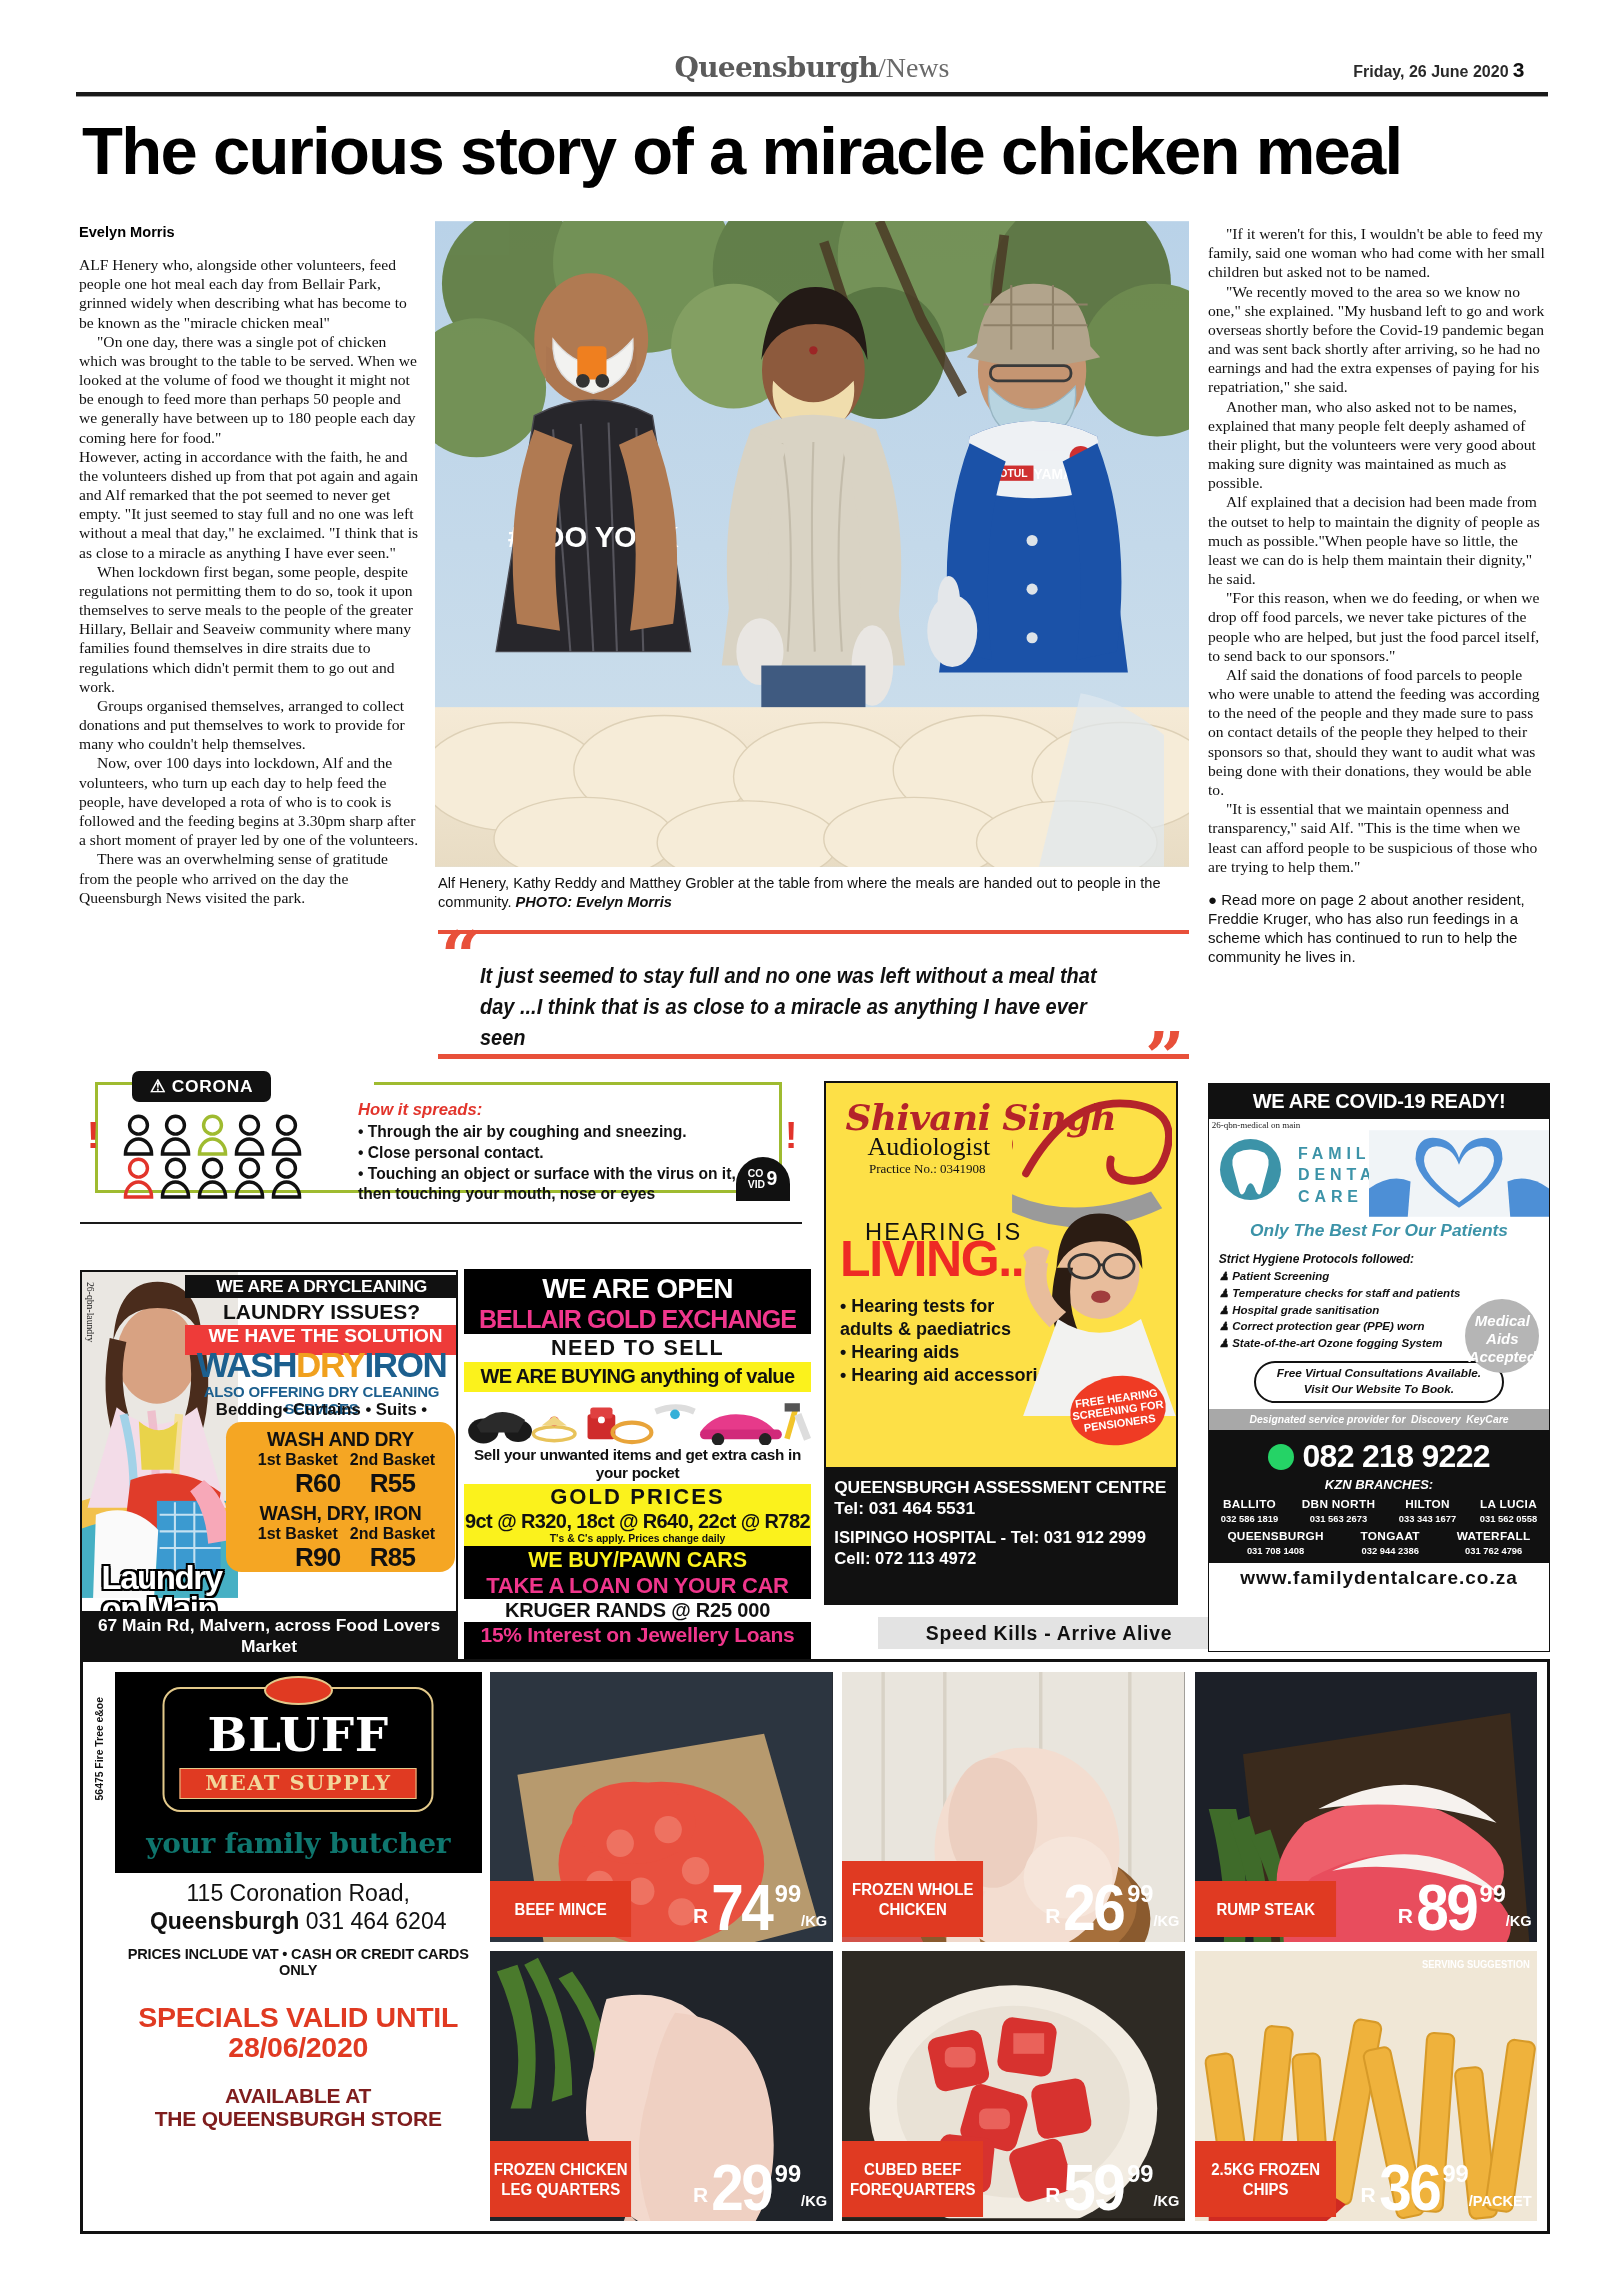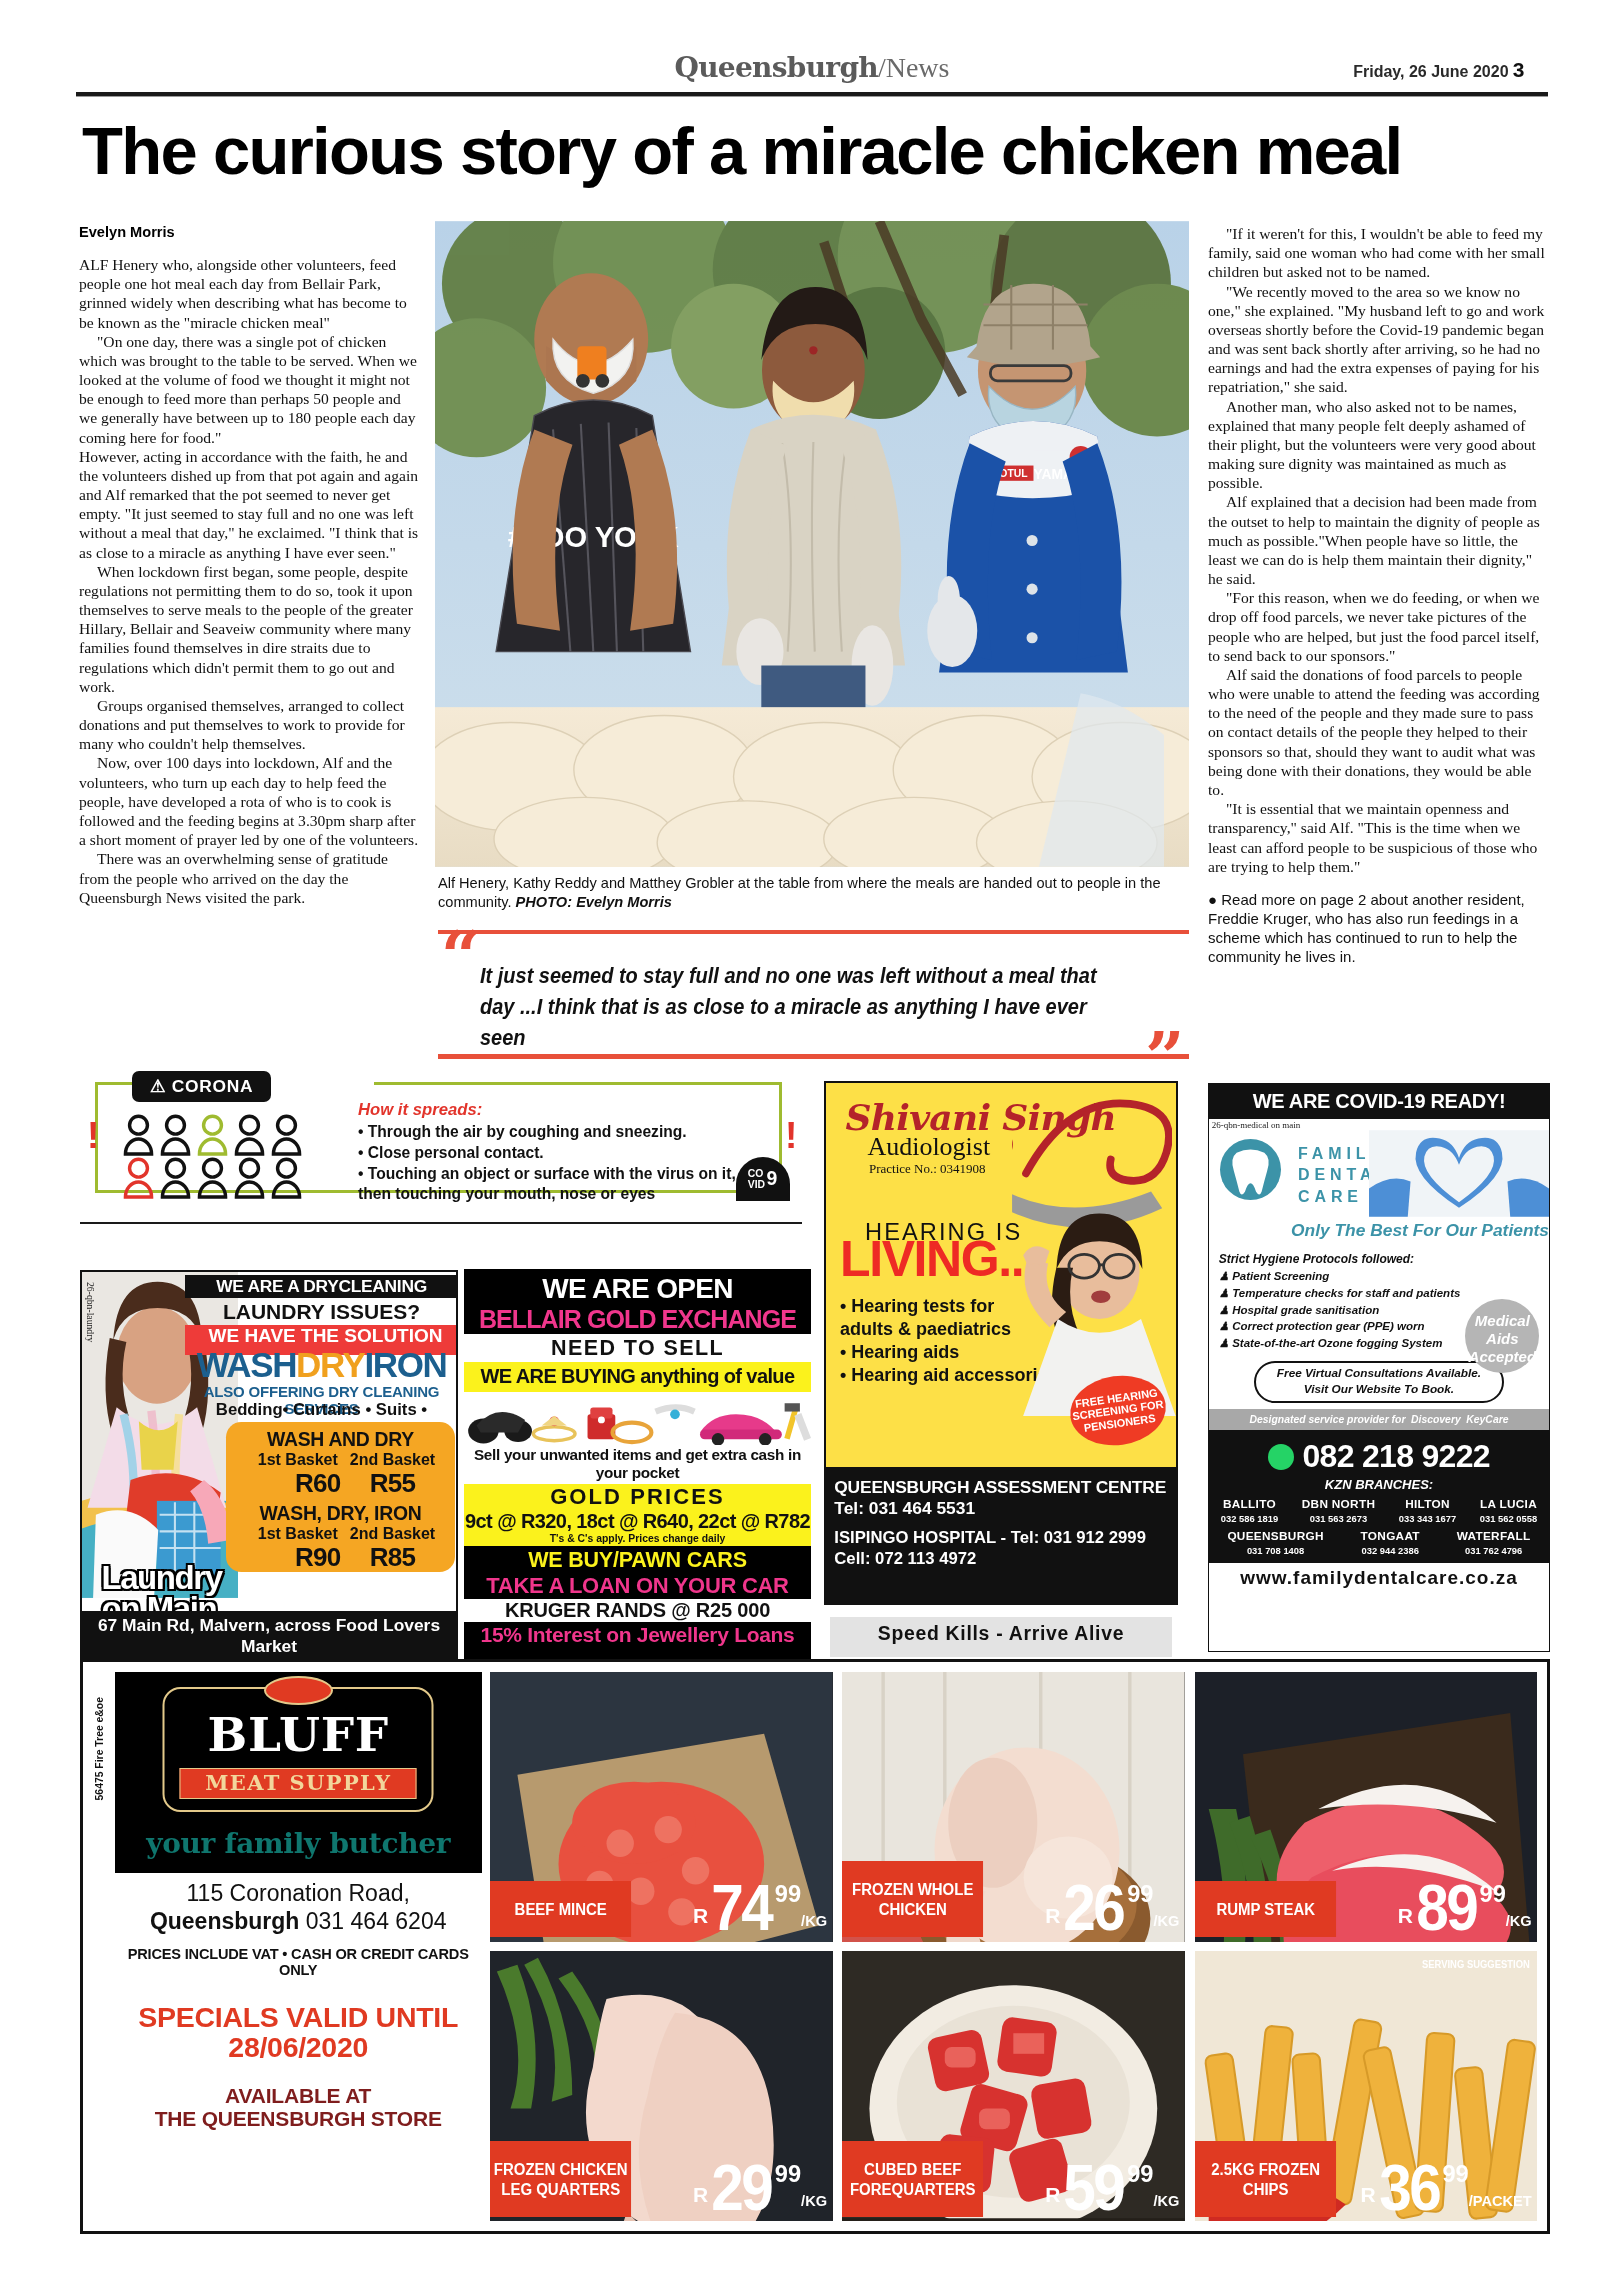--- a/index.html
+++ b/index.html
@@ -146,35 +146,35 @@
   .au-living { position:absolute; left:14px; top:147px; font-size:50px; font-weight:bold; color:#ee2a24; letter-spacing:-1.4px;}
   .au-bul { position:absolute; left:14px; top:212px; font-size:18px; font-weight:bold; color:#111; line-height:1.27;}
   .au-badge { position:absolute; right:9.7px; top:293px; width:96px; height:69px; background:#ef3b24;
      border-radius:50%; color:#fff; font-size:11px; font-weight:bold; text-align:center;
      display:flex; align-items:center; justify-content:center; line-height:1.1; transform: rotate(-8deg); }
   .au-black { position:absolute; left:0; bottom:0; width:100%; height:136px; background:#111; color:#fff; padding:9.7px 8.3px;}
   .au-black .l1 { font-size:17.4px; font-weight:bold; letter-spacing:-0.2px;}
   .au-black .l2 { font-size:17.4px; font-weight:bold; margin-top:0.7px;}
   .au-black .l3 { font-size:16.7px; font-weight:bold; margin-top:8.3px;}
   .au-black .l4 { font-size:16.7px; font-weight:bold; margin-top:1.4px;}
-  .speed { position:absolute; left:830px; top:1617px; width:342px; height:40px; background:#e3e3e3;
+  .speed { position:absolute; left:878px; top:1617px; width:342px; height:32px; background:#e3e3e3;
      text-align:center; line-height:32px; font-size:19.4px; font-weight:bold; color:#111; letter-spacing:0.7px;}
 
   
   .ad-dental { position:absolute; left:1208px; top:1083px; width:342px; height:569px; background:#fff;
      border:1.4px solid #111; overflow:hidden; }
   .dt-hdr { height:35px; background:#111; color:#fff; font-size:20px; font-weight:bold;
      display:flex; align-items:center; justify-content:center; letter-spacing:-0.3px;}
   .dt-code { font-family:"Liberation Serif", serif; font-size:9px; color:#222; padding:1.4px 0 0 2.8px;}
   .dt-brand { position:relative; height:87px; }
   .dt-tooth { position:absolute; left:11px; top:8.3px; width:61px; height:61px; background:#3c93a8; border-radius:50%; }
   .dt-fdc { position:absolute; left:89px; top:12.5px; color:#3c93a8; font-size:16px; font-weight:bold;
      letter-spacing:4.9px; line-height:1.35; }
   .dt-hands { position:absolute; right:0; top:0; width:180px; height:87px; }
-  .dt-best { text-align:right; color:#3c93a8; font-size:17.4px; font-weight:bold; font-style:italic; margin-top:2.8px;}
+  .dt-best { text-align:center; color:#3c93a8; font-size:17.4px; font-weight:bold; font-style:italic; margin-top:2.8px;}
   .dt-prot { margin:9.7px 0 0 9.7px; font-size:11.5px; font-weight:bold; font-style:italic; color:#111; line-height:1.45;}
   .dt-prot .hdr { font-size:12px; }
   .dt-med { position:absolute; right:9.7px; top:215px; width:74px; height:74px; background:#b5b5b5;
      border-radius:50%; color:#fff; font-size:15px; font-weight:bold; font-style:italic; text-align:center;
      display:flex; align-items:flex-end; justify-content:center; padding-bottom:7px; line-height:1.2;}
   .dt-pill { margin:9.7px auto 0; width:250px; height:42px; border:2.1px solid #111; border-radius:21px;
      display:flex; flex-direction:column; align-items:center; justify-content:center;
      font-size:11.8px; font-weight:bold; font-style:italic; color:#111; line-height:1.35;}
   .dt-dsp { margin-top:5.6px; height:21px; background:#a8a8a8; color:#fff; font-size:10.4px; font-weight:bold;
      display:flex; align-items:center; justify-content:center; gap:5.6px; font-style:italic;}

